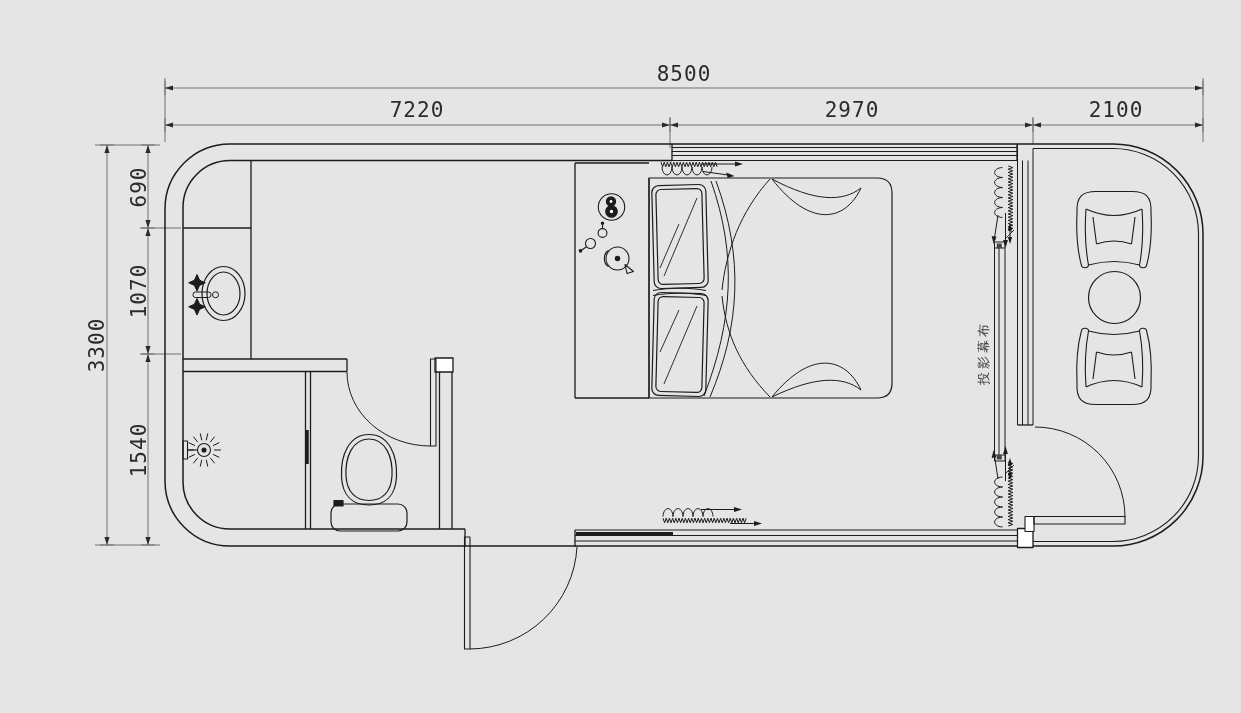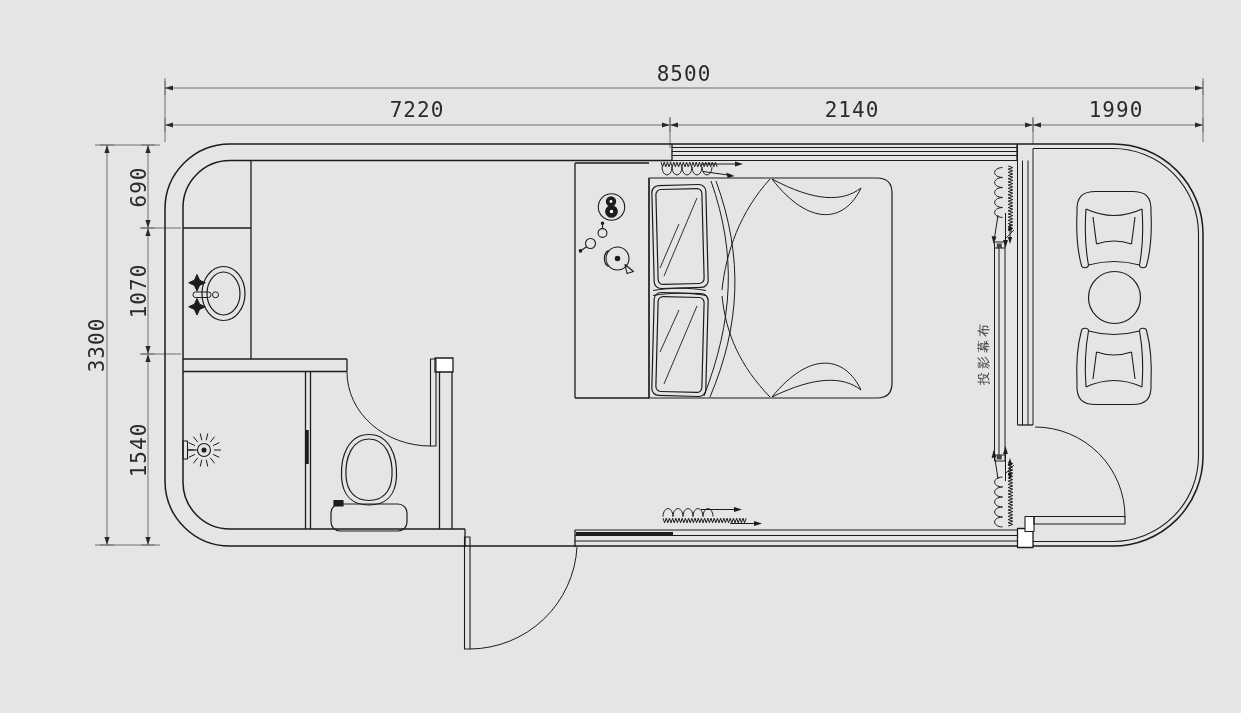--- a/index.html
+++ b/index.html
@@ -272,21 +272,21 @@
       <path d="M1088.5,265 Q1114,258 1139.5,265"></path>
     </g>
     <use href="#chairT" transform="matrix(1,0,0,-1,0,596)"></use>
     <circle cx="1114.5" cy="297.5" r="26" stroke-width="1.2"></circle>
 
   </g>
 </svg>
 
 <div class="dim-label" style="left:684px;top:74px">8500</div>
 <div class="dim-label" style="left:417px;top:110px">7220</div>
-<div class="dim-label" style="left:852px;top:110px">2140</div>
-<div class="dim-label" style="left:1116px;top:110px">1990</div>
+<div class="dim-label" style="left:852px;top:110px">2970</div>
+<div class="dim-label" style="left:1116px;top:110px">2100</div>
 <div class="dim-label rot" style="left:97px;top:345px">3300</div>
 <div class="dim-label rot" style="left:139px;top:187px">690</div>
 <div class="dim-label rot" style="left:139px;top:291px">1070</div>
 <div class="dim-label rot" style="left:139px;top:450px">1540</div>
 <div class="screen-label" style="left:984px;top:353px">投影幕布</div>
 
 </div>
 
 </body></html>

